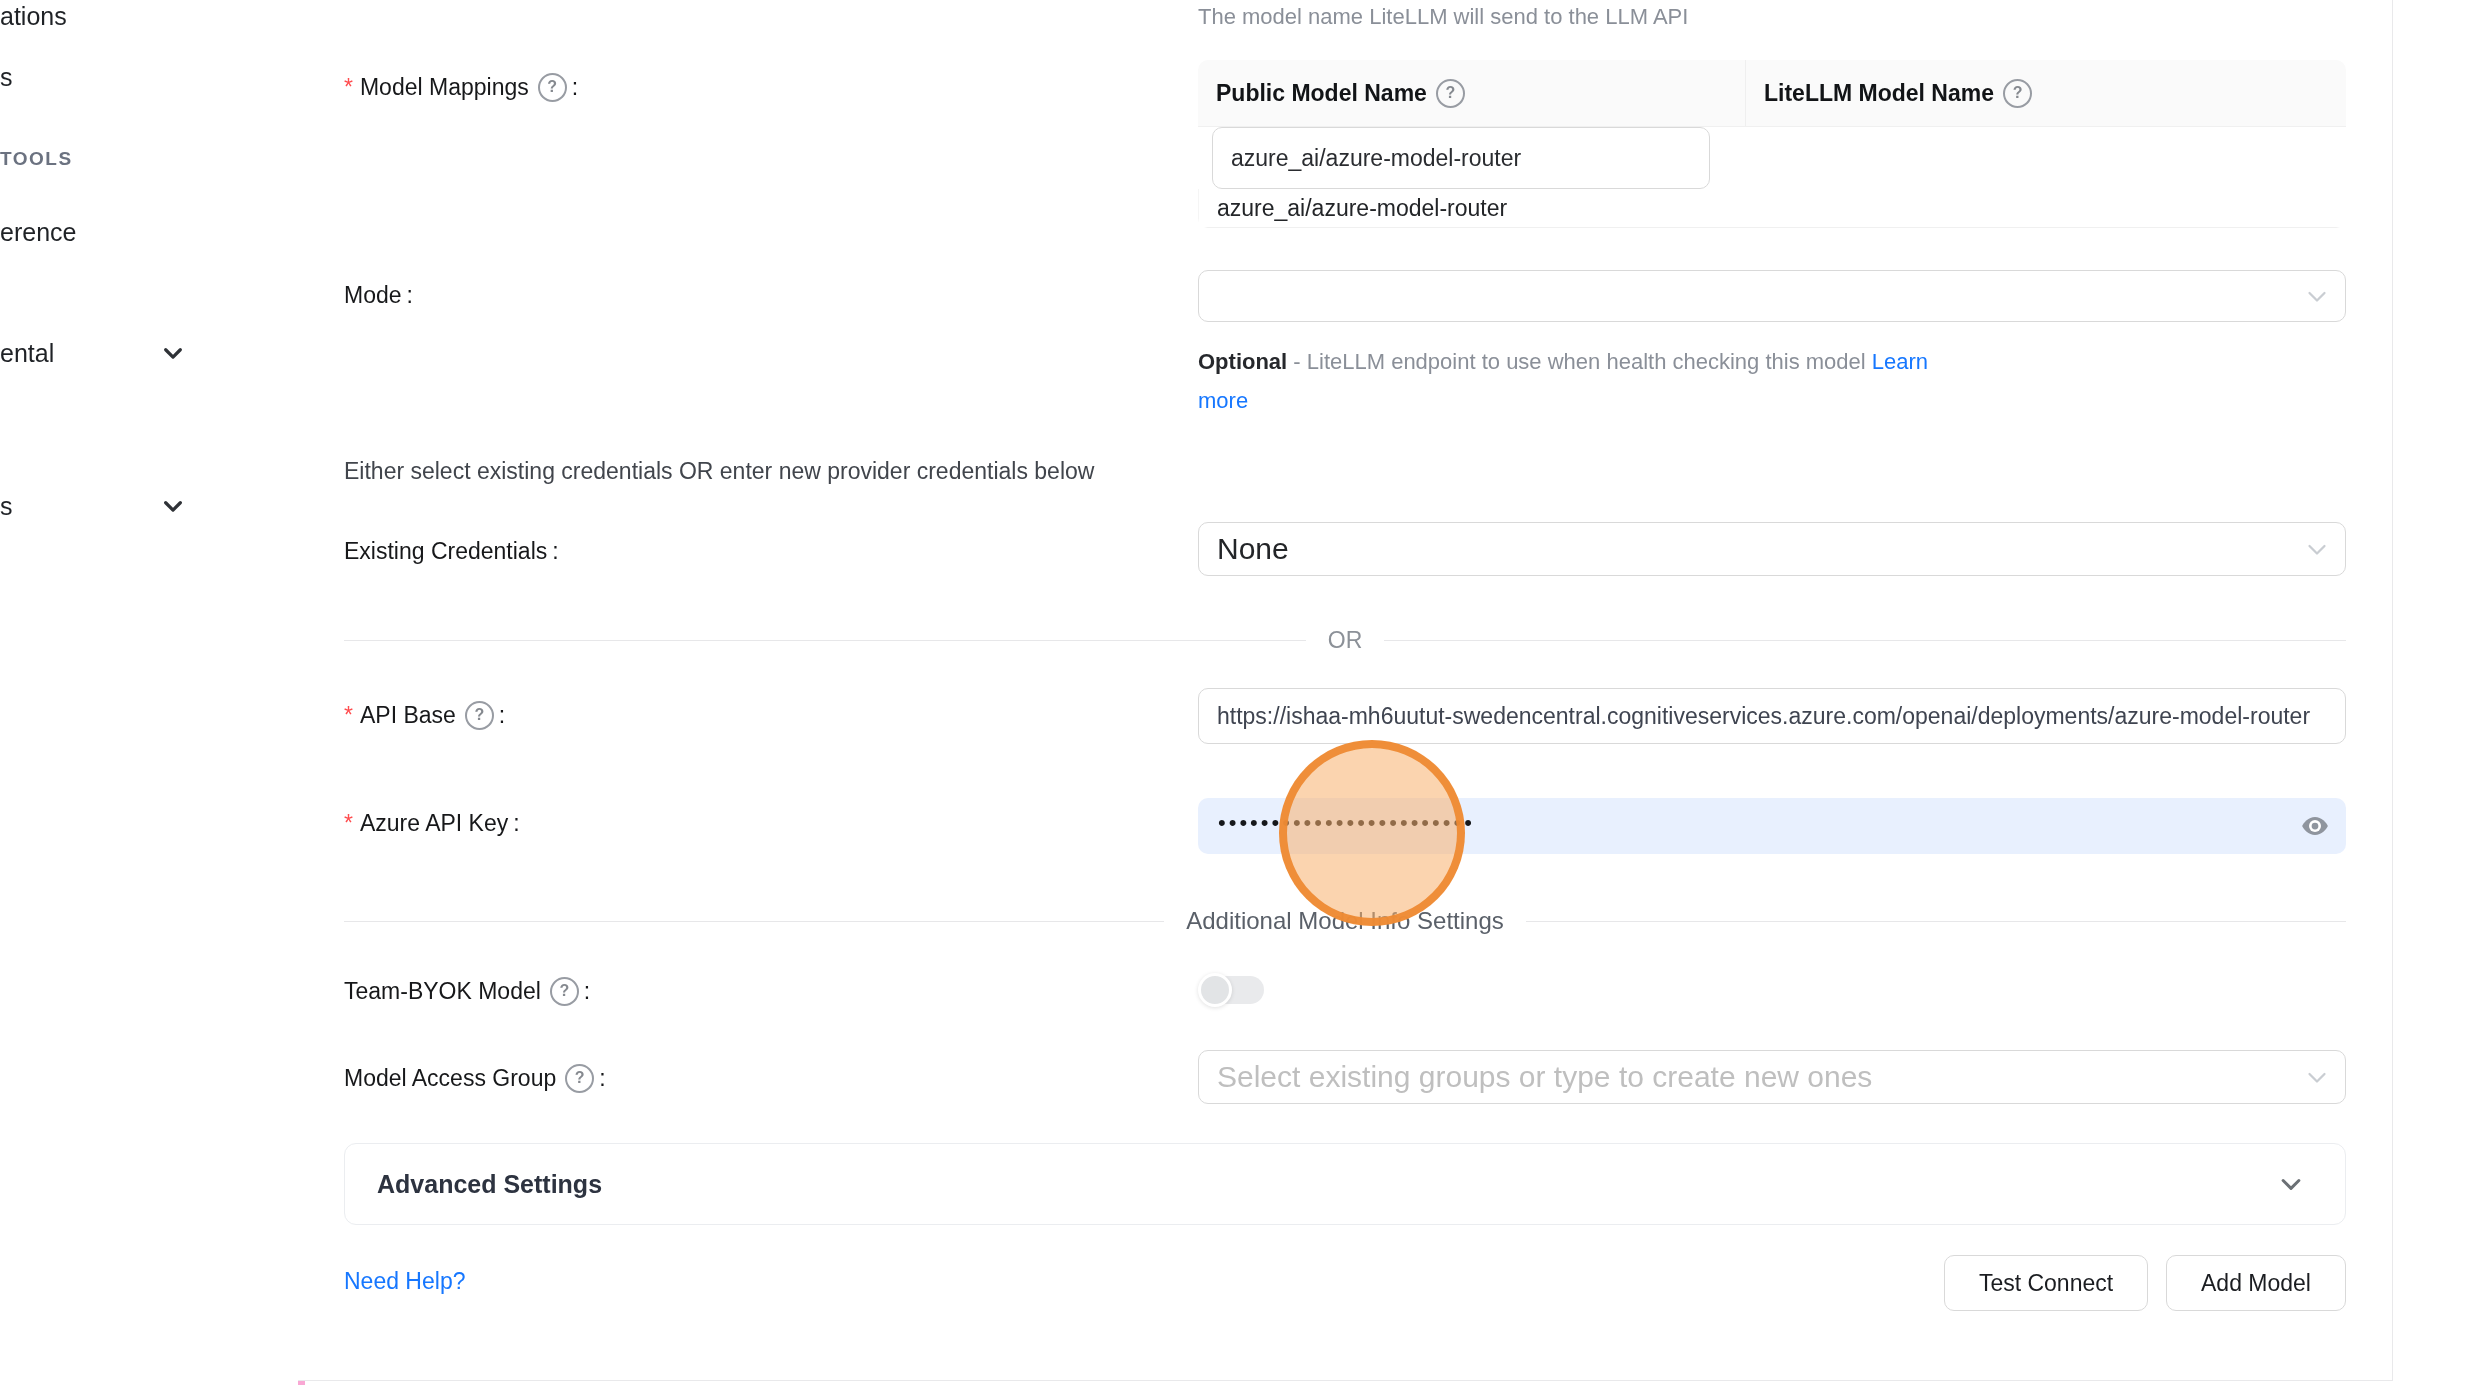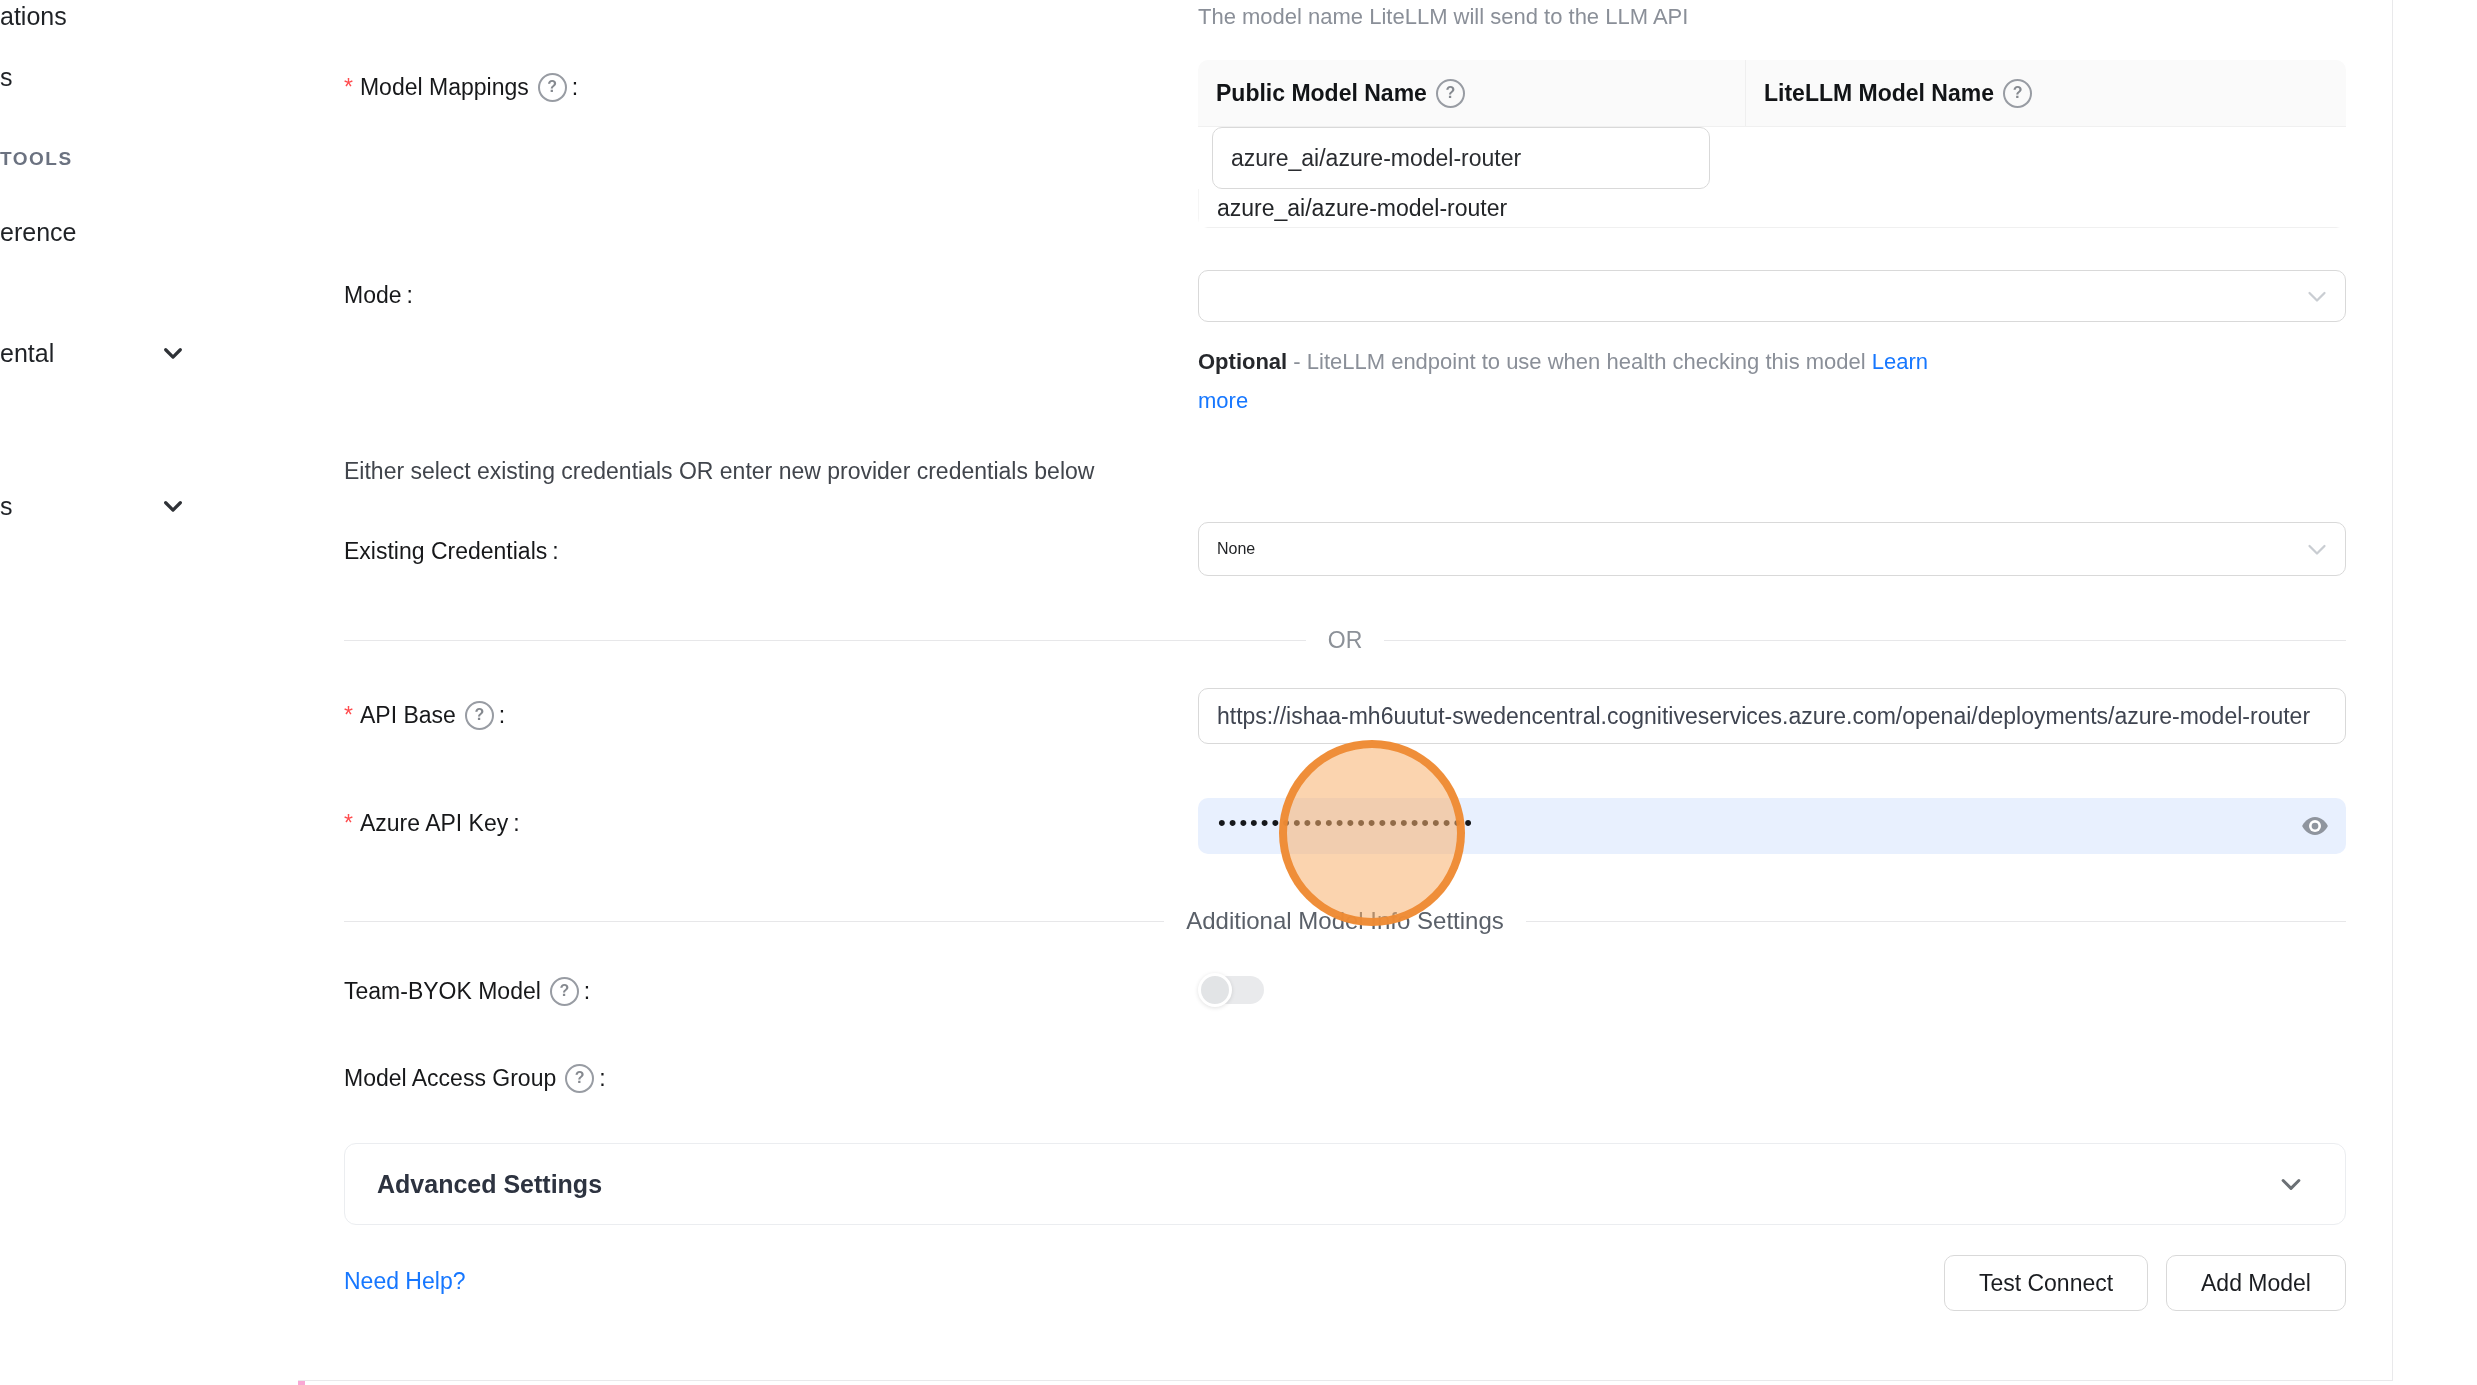--- a/index.html
+++ b/index.html
@@ -41,21 +41,21 @@
   .mt-body{display:flex;height:100px;border-bottom:1px solid #f0f0f0;flex-direction:column;}
   .mt-cell{display:flex;align-items:center;padding-left:18px;}
   .mt-cell.c1{width:529px;flex:0 0 auto;padding-left:14px;}
   .mt-cell.c2{flex:1;border-left:1px solid #f5f5f5;font-size:23px;color:#232528;}
   .cell-input{width:460px;height:60px;border:1px solid #d9d9d9;border-radius:10px;
               font-size:23px;color:#2a2c30;padding:0 18px;display:flex;align-items:center;
               background:#fff;cursor:text;white-space:nowrap;overflow:hidden;}
 
   
   .sel{position:absolute;left:900px;width:1148px;border:1px solid #d9d9d9;border-radius:10px;
-       background:#fff;display:flex;align-items:center;padding:0 56px 0 18px;font-size:16px;
+       background:#fff;display:flex;align-items:center;padding:0 56px 0 18px;font-size:30px;
        color:#232528;cursor:pointer;box-sizing:border-box;}
   .sel .chev{position:absolute;right:16px;top:50%;transform:translateY(-50%);display:flex;}
   .sel .ph{color:#bfbfbf;}
   .tinput{position:absolute;left:900px;width:1148px;border:1px solid #d9d9d9;border-radius:10px;
           background:#fff;display:flex;align-items:center;padding:0 18px;font-size:23px;
           color:#3f4450;box-sizing:border-box;white-space:nowrap;overflow:hidden;cursor:text;}
 
   .mode-helper{position:absolute;left:900px;top:342px;width:768px;font-size:22px;
                color:#8a8f98;line-height:39px;}
   .mode-helper b{color:#26282c;}
@@ -245,20 +245,28 @@
     <div class="toggle">
       <span class="tail"></span>
       <span class="knob"></span>
     </div>
 
     <div class="flabel" style="top:1063px;">
       <span>Model Access Group</span>
       <span class="qicon">?</span>
       <span class="colon">:</span>
     </div>
+    <div class="sel" style="top:1050px;height:54px;">
+      <span class="ph">Select existing groups or type to create new ones</span>
+      <span class="chev">
+        <svg width="24" height="24" viewBox="0 0 16 16">
+            <path d="M3 6l5 5 5-5" stroke="#c9cdd2" stroke-width="1.5" fill="none" stroke-linecap="round" stroke-linejoin="round"></path>
+          </svg>
+      </span>
+    </div>
 
     <div class="advanced">
       <span class="adv-title">Advanced Settings</span>
       <span class="adv-chev">
         <svg width="28" height="28" viewBox="0 0 16 16">
             <path d="M3.5 6l4.5 4.5L12.5 6" stroke="#6b7075" stroke-width="1.7" fill="none" stroke-linecap="round" stroke-linejoin="round"></path>
           </svg>
       </span>
     </div>
 

